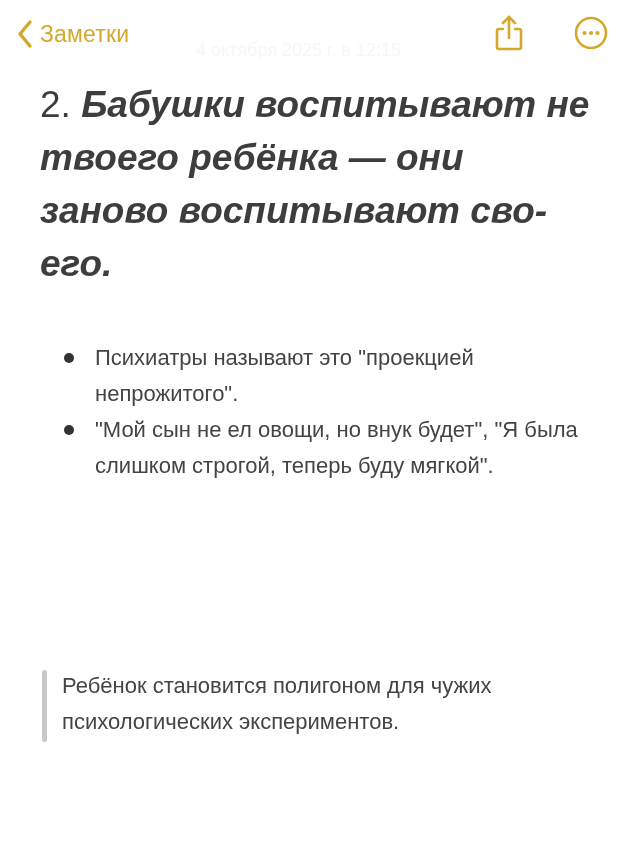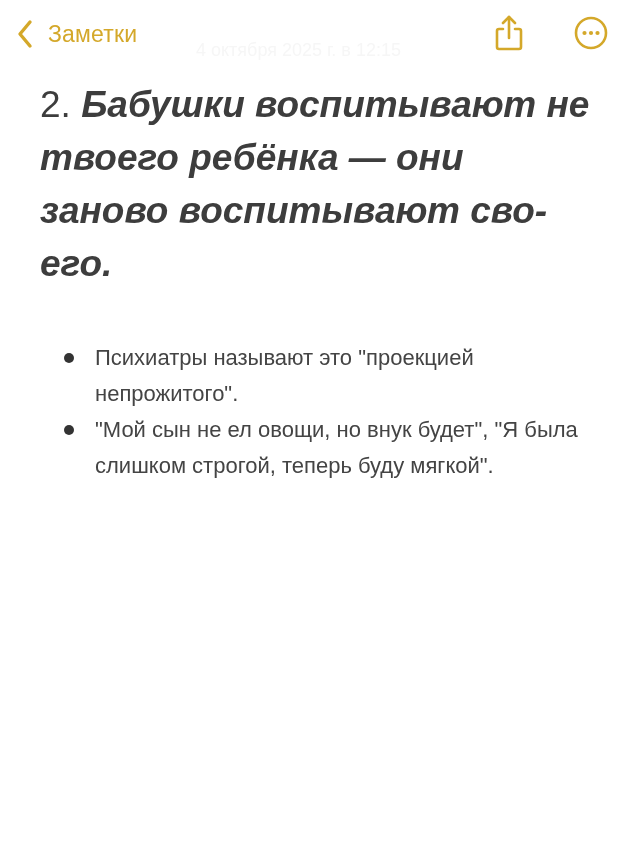--- a/index.html
+++ b/index.html
@@ -12,21 +12,21 @@
     .screen { position: relative; width: 640px; height: 852px; background: #fff; }
 
     
     .nav { position: absolute; top: 0; left: 0; width: 640px; height: 70px; }
     .back {
       position: absolute; left: 16px; top: 16px; height: 36px;
       display: flex; align-items: center; cursor: pointer;
     }
     .back svg { width: 18px; height: 30px; }
     .back-label {
-      color: #d4a82a; font-size: 23px; margin-left: 14px; letter-spacing: 0.2px;
+      color: #d4a82a; font-size: 23px; margin-left: 6px; letter-spacing: 0.2px;
     }
     .date-ghost {
       position: absolute; left: 196px; top: 40px;
       font-size: 18px; color: #f6f6f6;
       white-space: nowrap;
     }
     .share-btn { position: absolute; left: 493px; top: 14px; width: 32px; height: 38px; cursor: pointer; }
     .more-btn { position: absolute; left: 574px; top: 16px; width: 34px; height: 34px; cursor: pointer; }
 
     
@@ -98,14 +98,18 @@
     <li class="list-item">
       <span class="bullet"></span>
       <span>Психиатры называют это "проекцией непрожитого".</span>
     </li>
     <li class="list-item">
       <span class="bullet"></span>
       <span>"Мой сын не ел овощи, но внук будет", "Я была слишком строгой, теперь буду мягкой".</span>
     </li>
   </ul>
 
+  <div class="quote">
+    <div class="quote-bar"></div>
+    <p class="quote-text">Ребёнок становится полигоном для чужих психологических экспериментов.</p>
+  </div>
 
 </div>
 
 </body></html>

